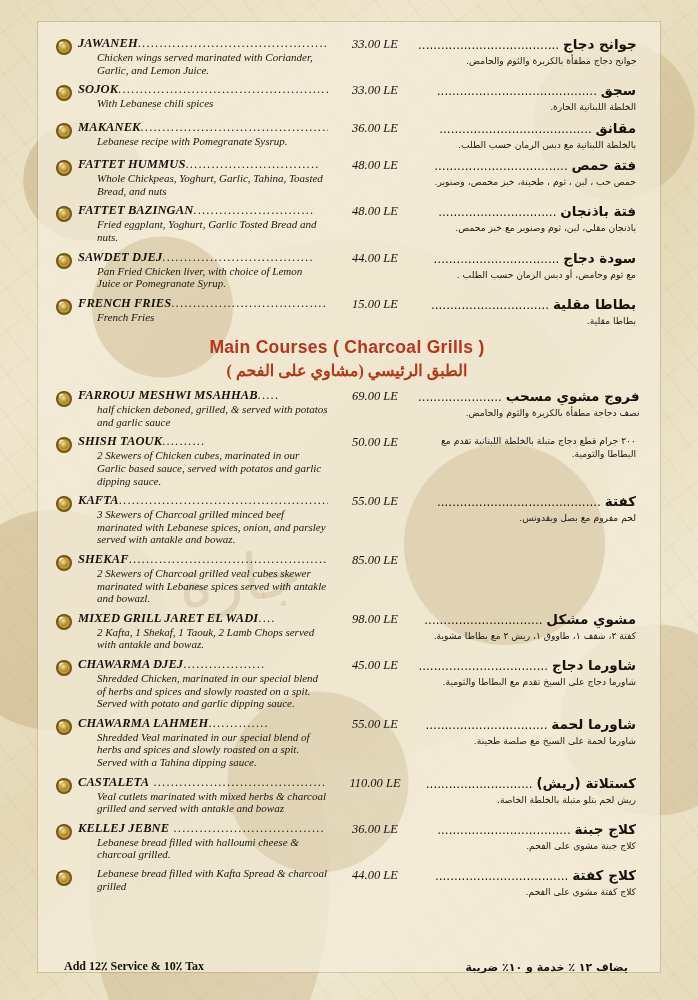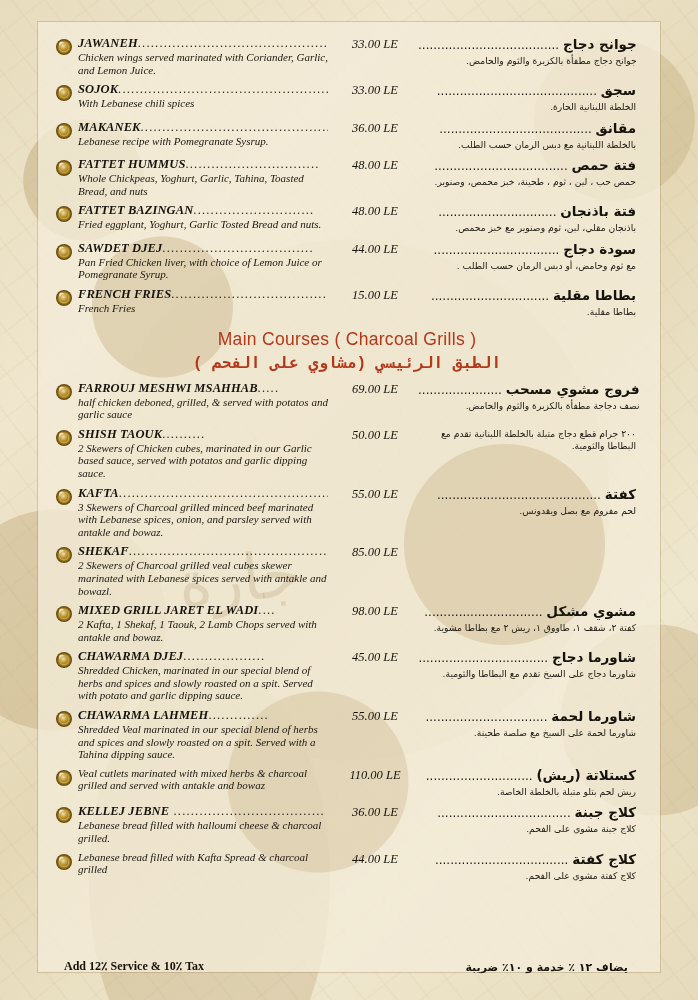--- a/index.html
+++ b/index.html
@@ -110,20 +110,21 @@
     letter-spacing: 1.2px;
     color: #2a2519;
   }
   .en-desc {
     font-family: "Liberation Serif", serif;
     font-style: italic;
     font-size: 11px;
     line-height: 12.6px;
     color: #1b170f;
     margin-top: 0px;
+    margin-left: 19px;
   }
 
   .col-price {
     width: 86px;
     flex: 0 0 86px;
     text-align: center;
     font-family: "Liberation Serif", serif;
     font-style: italic;
     font-size: 12.5px;
     color: #16130d;
@@ -160,26 +161,26 @@
   }
 
   
   .section-head {
     text-align: center;
     margin: 10px 0 8px 0;
   }
   .section-en {
     font-family: "Liberation Sans", sans-serif;
     font-size: 17.5px;
-    font-weight: 400;
+    font-weight: 700;
     color: #b4371a;
     letter-spacing: .3px;
   }
   .section-ar {
-    font-family: Liberation Mono, monospace;
+    font-family: Liberation Serif, serif;
     font-size: 16px;
     font-weight: 700;
     color: #b4371a;
     direction: rtl;
     margin-top: 3px;
   }
 
   
   .footer {
     position: absolute;
@@ -394,20 +395,21 @@
           </div>
           <div class="col-price">55.00 LE</div>
           <div class="col-ar">
             <div class="ar-name"><span>شاورما لحمة</span><span class="dots"> ................................</span></div>
             <div class="ar-desc">شاورما لحمة على السيخ مع صلصة طحينة.</div>
           </div>
         </div>
         <div class="item">
           <div class="bullet"></div>
           <div class="col-en">
+            <div class="en-name"><span>CASTALETA</span><span class="dots">  ........................................</span></div>
             <div class="en-desc">Veal cutlets marinated with mixed herbs &amp; charcoal grilled and  served with antakle and bowaz</div>
           </div>
           <div class="col-price">110.00 LE</div>
           <div class="col-ar">
             <div class="ar-name"><span>كستلاتة (ريش)</span><span class="dots"> ............................</span></div>
             <div class="ar-desc">ريش لحم بتلو متبلة بالخلطة الخاصة.</div>
           </div>
         </div>
         <div class="item">
           <div class="bullet"></div>

